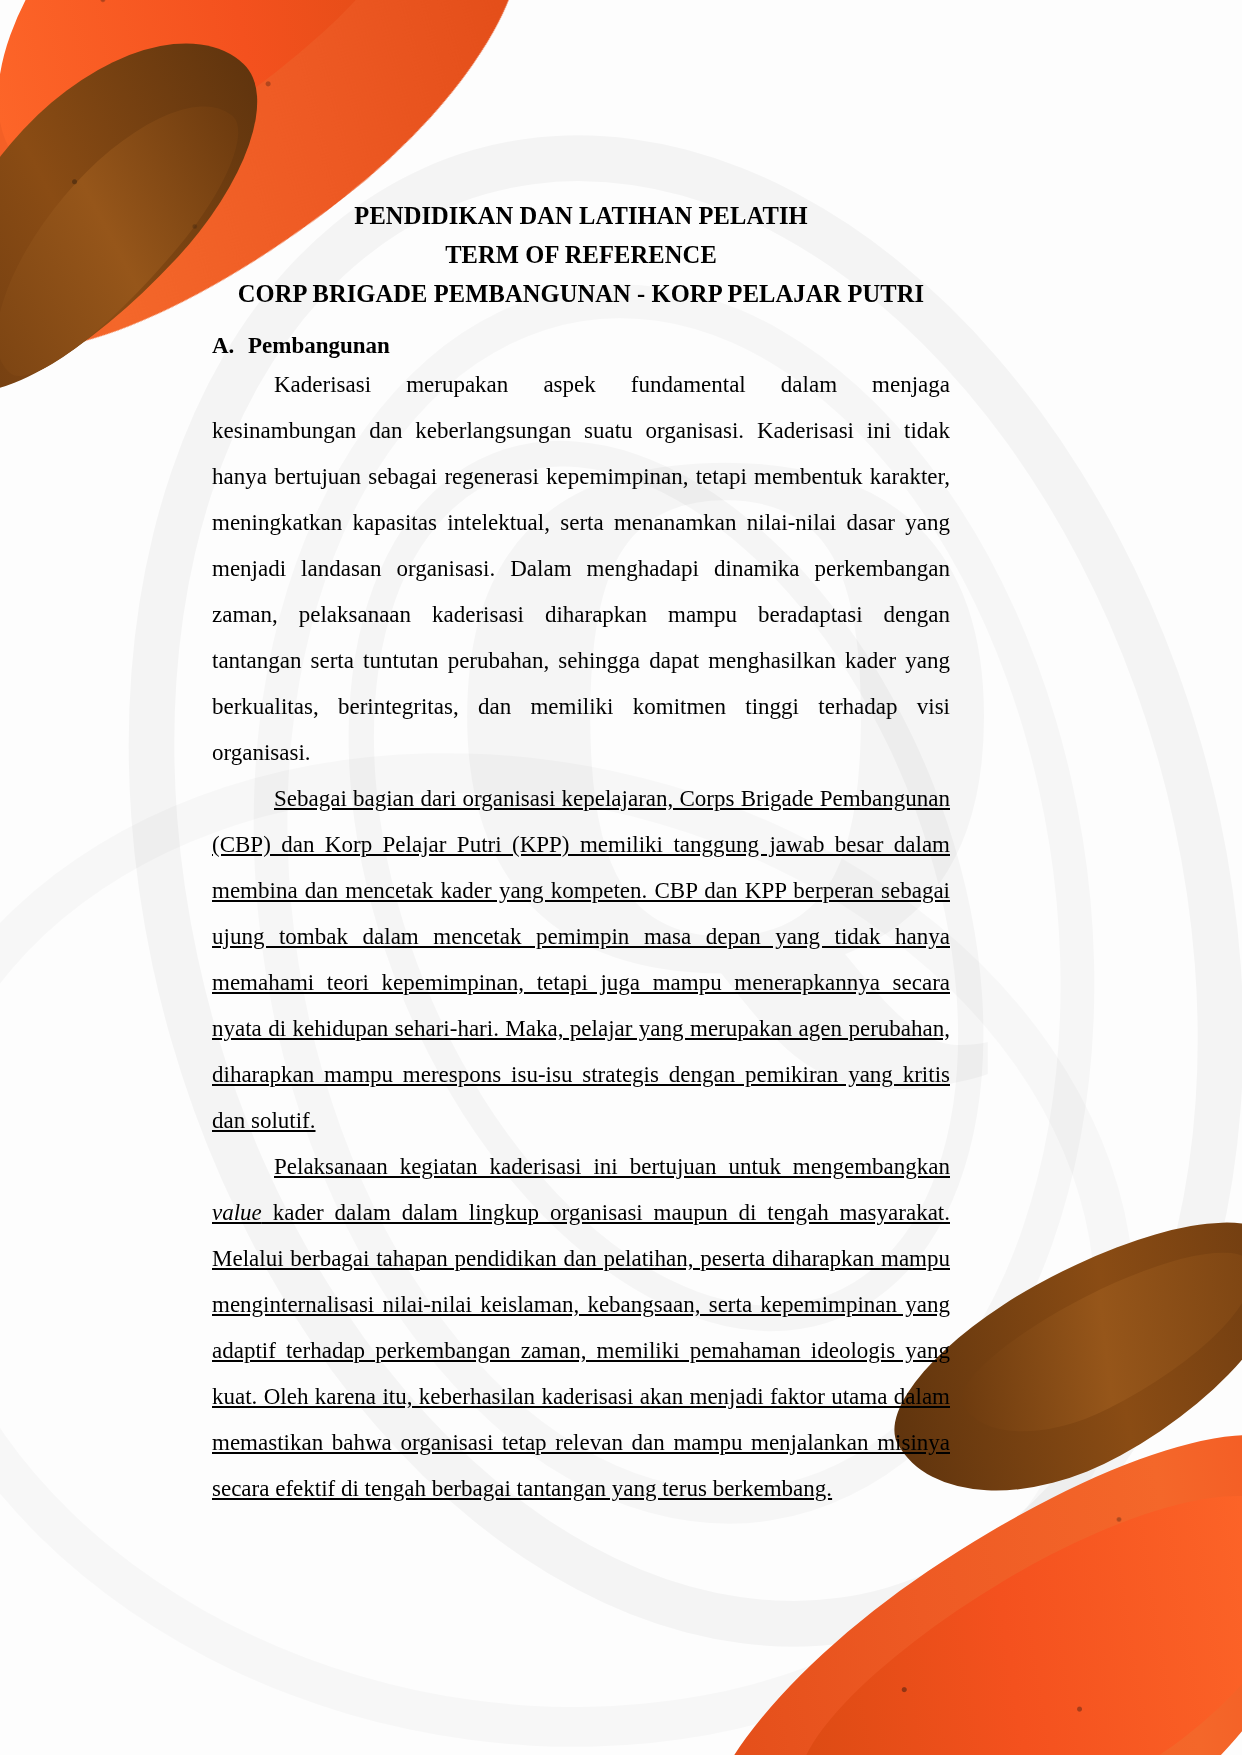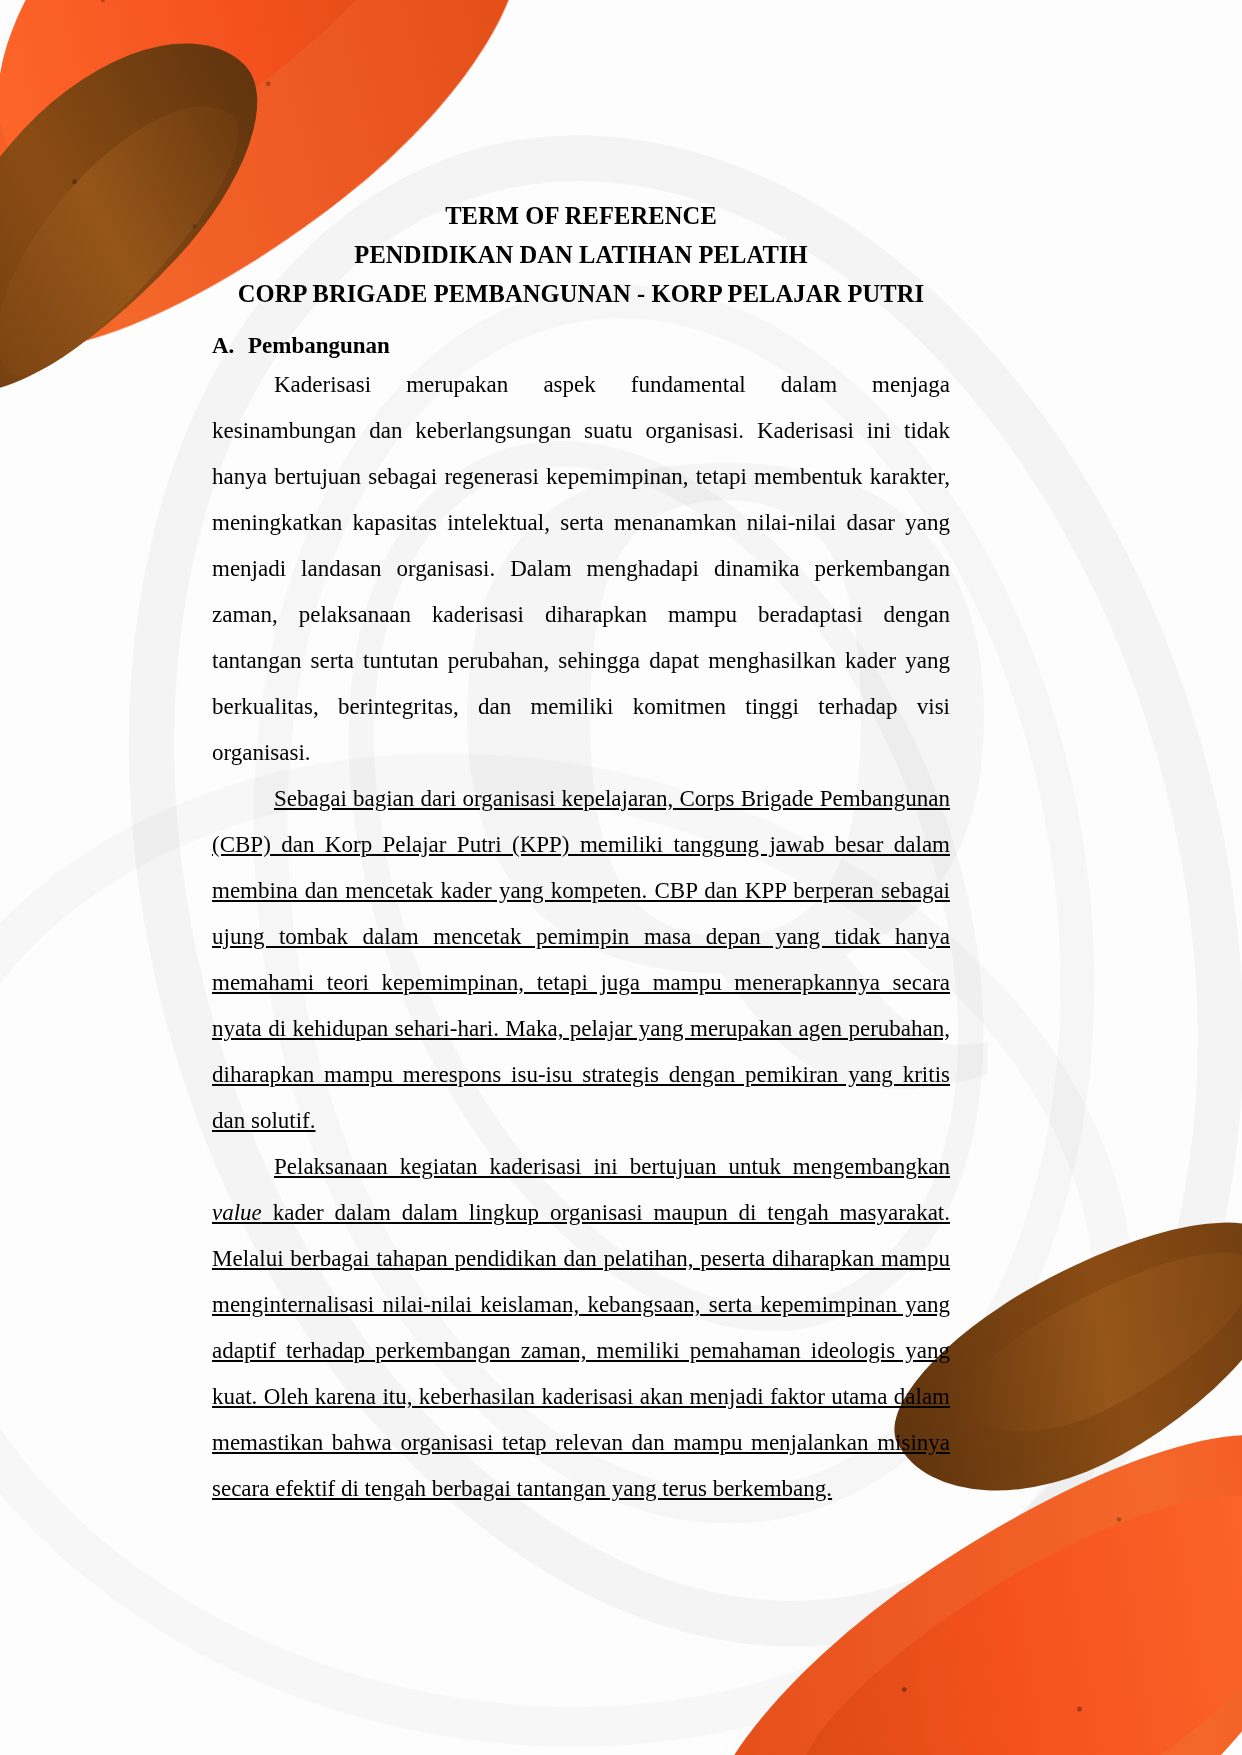--- a/index.html
+++ b/index.html
@@ -219,22 +219,22 @@
     <div class="brush br-orange"></div>
     <div class="brush br-orange2"></div>
     <div class="brush br-brown"></div>
     <div class="brush br-brown2"></div>
     <div class="brush br-speck"></div>
   </div>
 
   <div class="content">
 
     <div class="title-block">
+      <div class="title-line">PENDIDIKAN DAN LATIHAN PELATIH</div>
       <div class="title-line">TERM OF REFERENCE</div>
-      <div class="title-line">PENDIDIKAN DAN LATIHAN PELATIH</div>
       <div class="title-line">CORP BRIGADE PEMBANGUNAN - KORP PELAJAR PUTRI</div>
     </div>
 
     <div class="section-heading">
       <span class="marker">A.</span>
       <span>Pembangunan</span>
     </div>
 
     <p class="body">Kaderisasi merupakan aspek fundamental dalam menjaga kesinambungan dan keberlangsungan suatu organisasi. Kaderisasi ini tidak hanya bertujuan sebagai regenerasi kepemimpinan, tetapi membentuk karakter, meningkatkan kapasitas intelektual, serta menanamkan nilai-nilai dasar yang menjadi landasan organisasi. Dalam menghadapi dinamika perkembangan zaman, pelaksanaan kaderisasi diharapkan mampu beradaptasi dengan tantangan serta tuntutan perubahan, sehingga dapat menghasilkan kader yang berkualitas, berintegritas, dan memiliki komitmen tinggi terhadap visi organisasi.</p>
 

